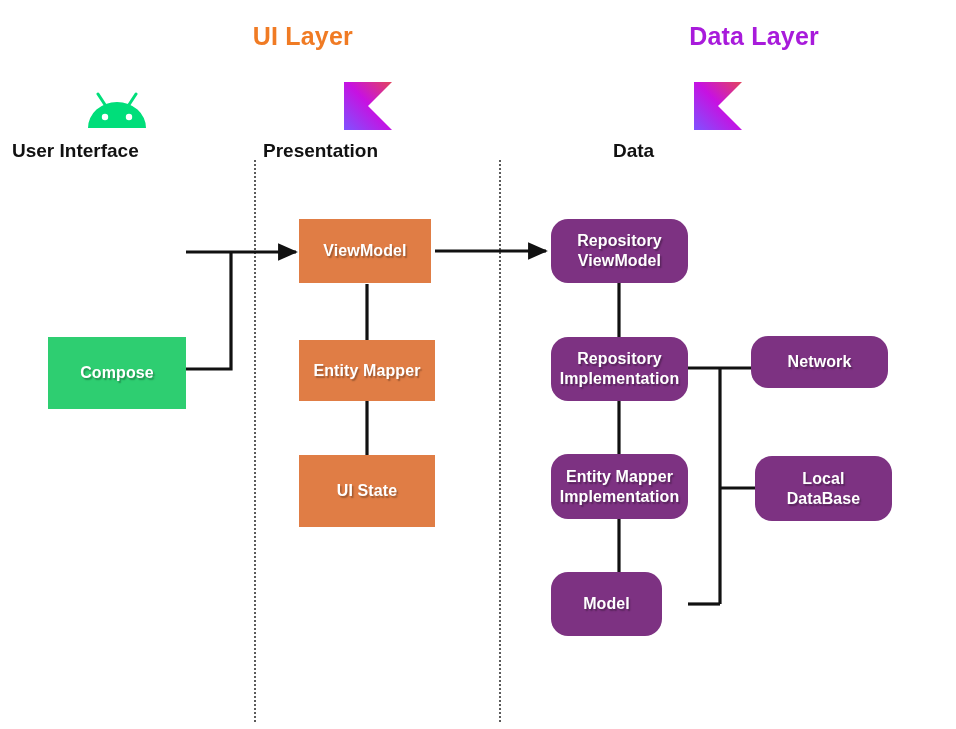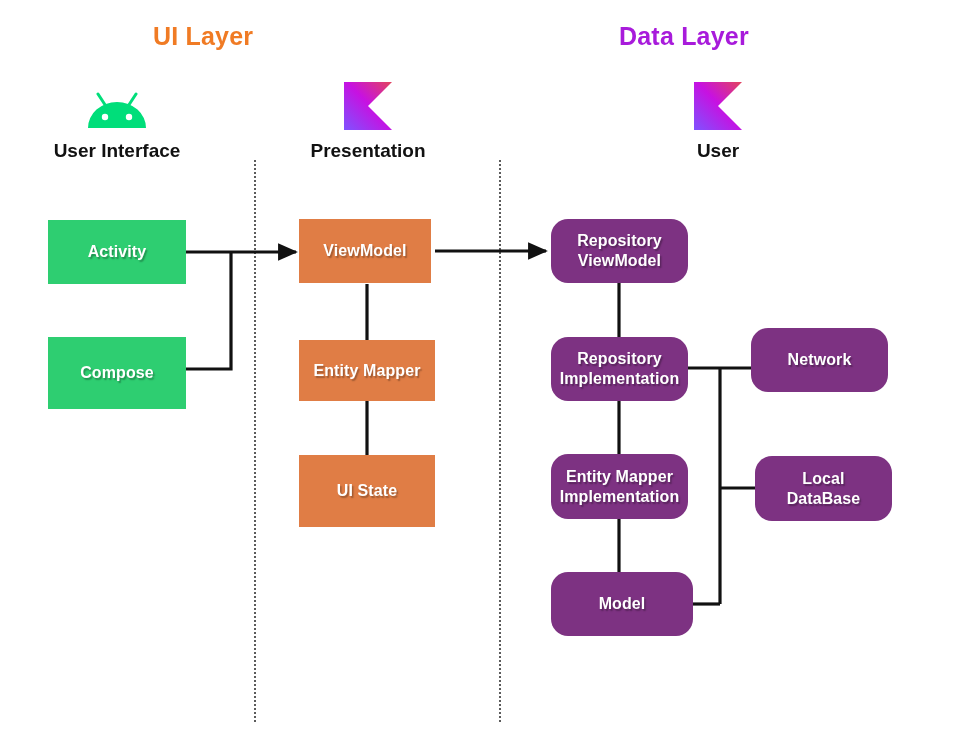--- a/index.html
+++ b/index.html
@@ -19,30 +19,30 @@
     overflow: hidden;
   }
 
   
   .layer-title {
     position: absolute;
     font-size: 25px;
     font-weight: bold;
     letter-spacing: 0.2px;
     white-space: nowrap;
-    text-align: left;
+    text-align: right;
   }
   #layer-title-ui    { left: 153px; top: 22px; width: 200px; color: #F07B24; }
   #layer-title-data  { left: 619px; top: 22px; width: 200px; color: #A81BDB; }
 
   
   .col-head {
     position: absolute;
     width: 210px;
-    text-align: center;
+    text-align: left;
   }
   .col-head .col-label {
     font-size: 19px;
     font-weight: bold;
     color: #111111;
     white-space: nowrap;
     line-height: 22px;
   }
   .logo-slot {
     height: 52px;
@@ -137,21 +137,21 @@
         <defs>
           <linearGradient id="kot2" x1="100%" y1="0%" x2="0%" y2="100%">
             <stop offset="0%" stop-color="#E2445C"></stop>
             <stop offset="47%" stop-color="#C711E1"></stop>
             <stop offset="100%" stop-color="#7F52FF"></stop>
           </linearGradient>
         </defs>
         <path d="M0 0 H100 L50 50 L100 100 H0 Z" fill="url(#kot2)"></path>
       </svg>
     </div>
-    <div class="col-label">User</div>
+    <div class="col-label">Data</div>
   </div>
 
   <div class="divider" id="divider-1"></div>
   <div class="divider" id="divider-2"></div>
 
   <svg id="wires" aria-hidden="true">
     <defs>
       <marker id="arrowhead" markerWidth="7" markerHeight="7" refX="5.6" refY="3.1" orient="auto" markerUnits="strokeWidth">
         <path d="M0,0.4 L6.2,3.1 L0,5.8 Z" fill="#111111"></path>
       </marker>
@@ -177,23 +177,20 @@
       <path d="M688,368 H751"></path>
 
       <path d="M720,368 V604"></path>
 
       <path d="M720,488 H755"></path>
 
       <path d="M688,604 H720"></path>
     </g>
   </svg>
 
-  <div class="node green" style="left:48px; top:220px; width:138px; height:64px;">
-    <span>Activity</span>
-  </div>
   <div class="node green" style="left:48px; top:337px; width:138px; height:72px;">
     <span>Compose</span>
   </div>
 
   <div class="node orange" style="left:299px; top:219px; width:132px; height:64px;">
     <span>ViewModel</span>
   </div>
   <div class="node orange" style="left:299px; top:340px; width:136px; height:61px;">
     <span>Entity Mapper</span>
   </div>
@@ -215,25 +212,25 @@
     </span>
   </div>
 
   <div class="node purple" style="left:551px; top:454px; width:137px; height:65px;">
     <span>
       <span>Entity Mapper</span><br>
       <span>Implementation</span>
     </span>
   </div>
 
-  <div class="node purple" style="left:551px; top:572px; width:142px; height:64px;">
+  <div class="node purple" style="left:551px; top:572px; width:111px; height:64px;">
     <span>Model</span>
   </div>
 
-  <div class="node purple" style="left:751px; top:328px; width:137px; height:64px;">
+  <div class="node purple" style="left:751px; top:336px; width:137px; height:52px;">
     <span>Network</span>
   </div>
 
   <div class="node purple" style="left:755px; top:456px; width:137px; height:65px;">
     <span>
       <span>Local</span><br>
       <span>DataBase</span>
     </span>
   </div>
 

